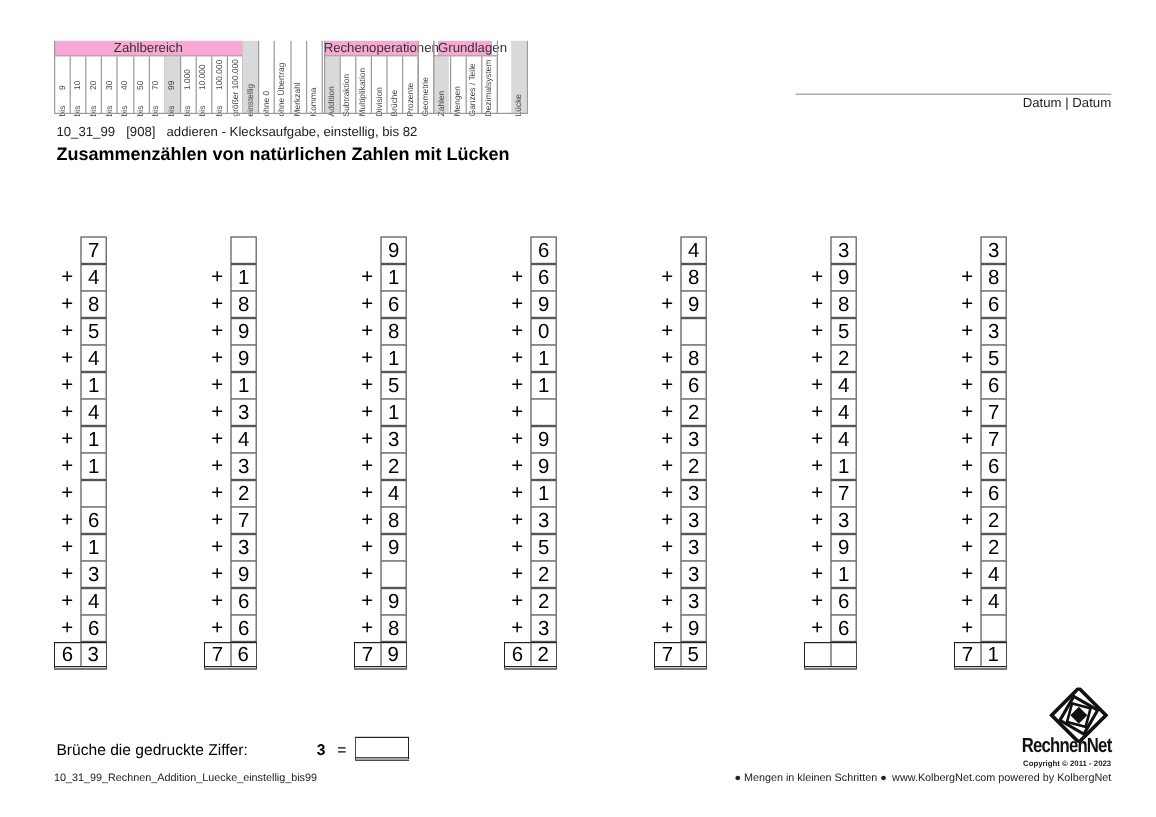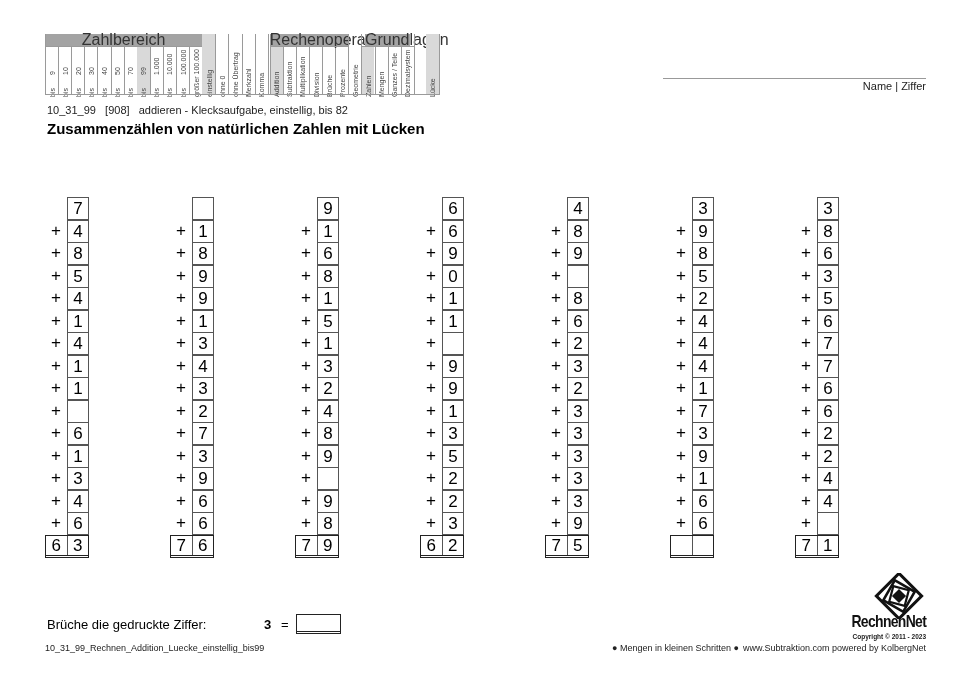--- a/index.html
+++ b/index.html
@@ -3,22 +3,22 @@
 <meta charset="utf-8">
 <style>
   * { box-sizing: border-box; margin: 0; padding: 0; }
   html, body { width: 963px; height: 681px; background: #ffffff; overflow: hidden; }
   body { position: relative; font-family: "Liberation Sans", sans-serif; color: #000; }
 
   
   .cat-table { position: absolute; left: 45px; top: 34px; height: 61px; }
   .cat-col { position: absolute; top: 0; height: 61px; }
   .cat-col.shaded { background: #d9d9d9; }
-  .group-title { position: absolute; top: 0; height: 12px; font-size: 16px; line-height: 12px;
-                 text-align: center; color: #333; background:#a3a3a3; }
+  .group-title { position: absolute; top: 0; height: 12px; font-size: 11px; line-height: 12px;
+                 text-align: center; color: #333; background:#f9a8d4; }
   .group-line { position: absolute; height: 1px; background: #9a9a9a; }
   .vline { position: absolute; width: 1px; background: #9a9a9a; }
   .hline-bottom { position: absolute; left: 0; top: 60px; height: 1px; background: #9a9a9a; }
   .vtext { position: absolute; bottom: 2px; left: 50%; font-size: 7px; color: #444;
            white-space: nowrap; transform-origin: 0 0; transform: rotate(-90deg) translateY(-50%); }
 
   .name-line { position: absolute; left: 663px; top: 78px; width: 263px; height: 1px; background: #999; }
   .name-label { position: absolute; right: 37px; top: 80px; font-size: 11px; color: #222; }
 
   .subtitle { position: absolute; left: 47px; top: 104px; font-size: 11px; color: #222; white-space: pre; }
@@ -189,21 +189,21 @@
     <div class="vline" style="left: 316.4px; top: 0px; height: 61px;"></div>
     <div class="vline" style="left: 368.8px; top: 0px; height: 61px;"></div>
     <div class="cat-col shaded" style="left: 380.8px; width: 13.1px; top: 0px; height: 61px;">
       <span class="vtext" style="bottom: -2px; top: auto; transform: rotate(-90deg); transform-origin: left bottom; left: 10.55px;">Lücke</span>
     </div>
     <div class="vline" style="left: 393.9px; top: 0px; height: 61px;"></div>
     <div class="hline-bottom" style="width: 393.9px;"></div>
   </div>
 
 <div class="name-line"></div>
-<div class="name-label">Name | Ziffer</div>
+<div class="name-label">Datum | Datum</div>
 
 <div class="subtitle">10_31_99   [908]   addieren - Klecksaufgabe, einstellig, bis 82</div>
 <div class="title">Zusammenzählen von natürlichen Zahlen mit Lücken</div>
 
 <div id="problems">
     <div class="problem" style="left: 45px;">
       <div class="row">
         <div class="cell">7</div>
       </div>
       <div class="row">
@@ -673,21 +673,21 @@
     </div>
   </div>
 
 <div class="count-label">Brüche die gedruckte Ziffer:</div>
 <div class="count-digit">3</div>
 <div class="count-eq">=</div>
 <div class="count-box"></div>
 
 <div class="filename">10_31_99_Rechnen_Addition_Luecke_einstellig_bis99</div>
 <div class="slogan">● Mengen in kleinen Schritten ●</div>
-<div class="website">www.Subtraktion.com powered by KolbergNet</div>
+<div class="website">www.KolbergNet.com powered by KolbergNet</div>
 
 <svg class="logo" viewBox="0 0 50 46">
   <g transform="translate(25,23)">
     <rect x="-16" y="-16" width="32" height="32" transform="rotate(45)" fill="none" stroke="#111" stroke-width="3"></rect>
     <rect x="-11.5" y="-11.5" width="23" height="23" transform="rotate(30)" fill="none" stroke="#111" stroke-width="2.6"></rect>
     <rect x="-8" y="-8" width="16" height="16" transform="rotate(15)" fill="none" stroke="#111" stroke-width="2.2"></rect>
     <rect x="-5" y="-5" width="10" height="10" transform="rotate(45)" fill="#111"></rect>
   </g>
 </svg>
 <div class="brand">RechnenNet</div>

